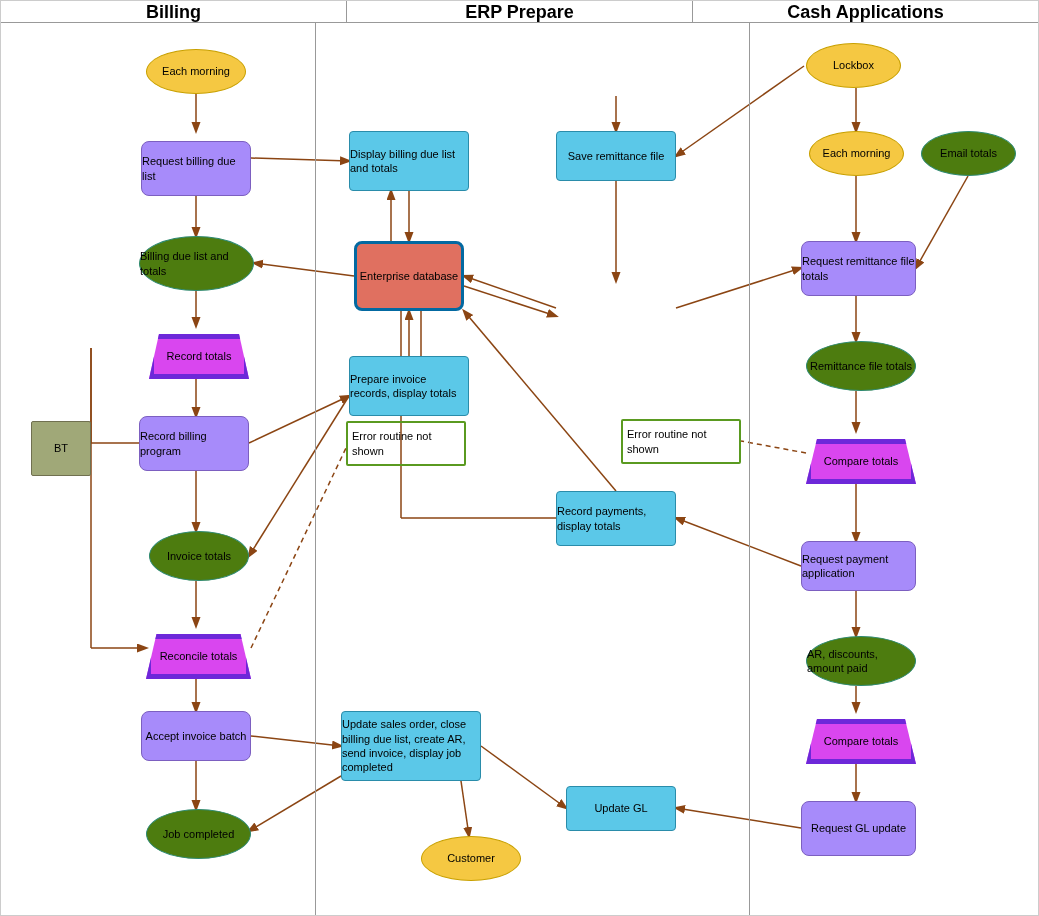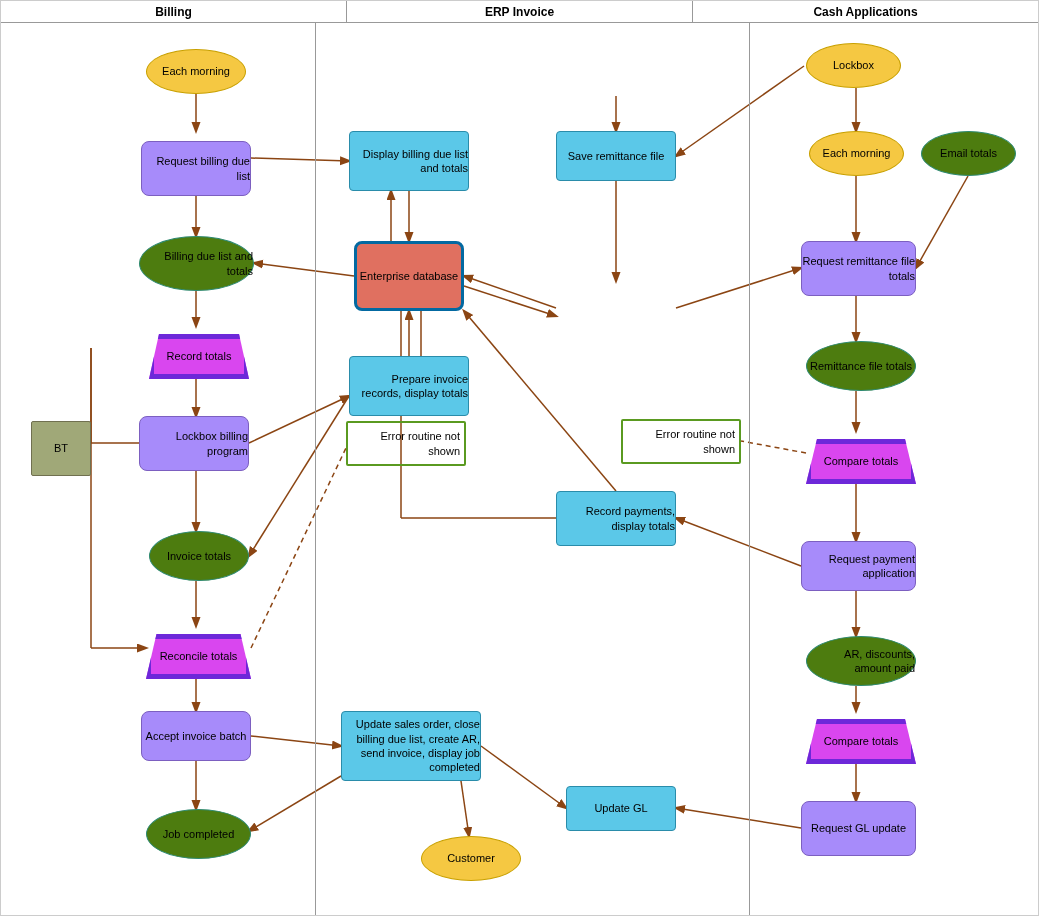--- a/index.html
+++ b/index.html
@@ -16,40 +16,40 @@
       border-bottom: 1px solid #999;
       position: absolute;
       top: 0; left: 0; right: 0;
       height: 22px;
       z-index: 10;
     }
     .header-cell {
       flex: 1;
       text-align: center;
       font-weight: bold;
-      font-size: 12px;
+      font-size: 18px;
       border-right: 1px solid #999;
       line-height: 22px;
       background: #fff;
     }
     .header-cell:last-child { border-right: none; }
     .lane-divider {
       position: absolute;
       top: 22px; bottom: 0;
       width: 1px;
       background: #999;
       z-index: 5;
     }
     
     .node {
       position: absolute;
       display: flex;
       align-items: center;
       justify-content: center;
-      text-align: right;
+      text-align: left;
       font-size: 11px;
       line-height: 1.3;
       z-index: 6;
     }
     .oval {
       border-radius: 50%;
       background: #f5c842;
       border: 1px solid #c8a000;
     }
     .rounded-rect {
@@ -104,21 +104,21 @@
       pointer-events: none;
     }
   </style>
 </head>
 <body>
 
 <div class="diagram-container">
 
   <div class="header-row">
     <div class="header-cell">Billing</div>
-    <div class="header-cell">ERP Invoice</div>
+    <div class="header-cell">ERP Prepare</div>
     <div class="header-cell">Cash Applications</div>
   </div>
 
   <div class="lane-divider" style="left: 314px;"></div>
   <div class="lane-divider" style="left: 748px;"></div>
 
   <svg class="arrows">
     <defs>
       <marker id="arrow" markerWidth="8" markerHeight="8" refX="6" refY="3" orient="auto">
         <path d="M0,0 L0,6 L8,3 z" fill="#8B4513"></path>
@@ -221,21 +221,21 @@
   <div class="node rounded-rect" style="left:140px;top:140px;width:110px;height:55px;">
     <span>Request billing due list</span>
   </div>
   <div class="node teal-oval" style="left:138px;top:235px;width:115px;height:55px;">
     <span>Billing due list and totals</span>
   </div>
   <div class="node trapezoid-down" style="left:148px;top:325px;width:100px;height:45px;">
     <span>Record totals</span>
   </div>
   <div class="node rounded-rect" style="left:138px;top:415px;width:110px;height:55px;">
-    <span>Lockbox billing program</span>
+    <span>Record billing program</span>
   </div>
   <div class="node teal-oval" style="left:148px;top:530px;width:100px;height:50px;">
     <span>Invoice totals</span>
   </div>
   <div class="node trapezoid-down" style="left:145px;top:625px;width:105px;height:45px;">
     <span>Reconcile totals</span>
   </div>
   <div class="node rounded-rect" style="left:140px;top:710px;width:110px;height:50px;">
     <span>Accept invoice batch</span>
   </div>

